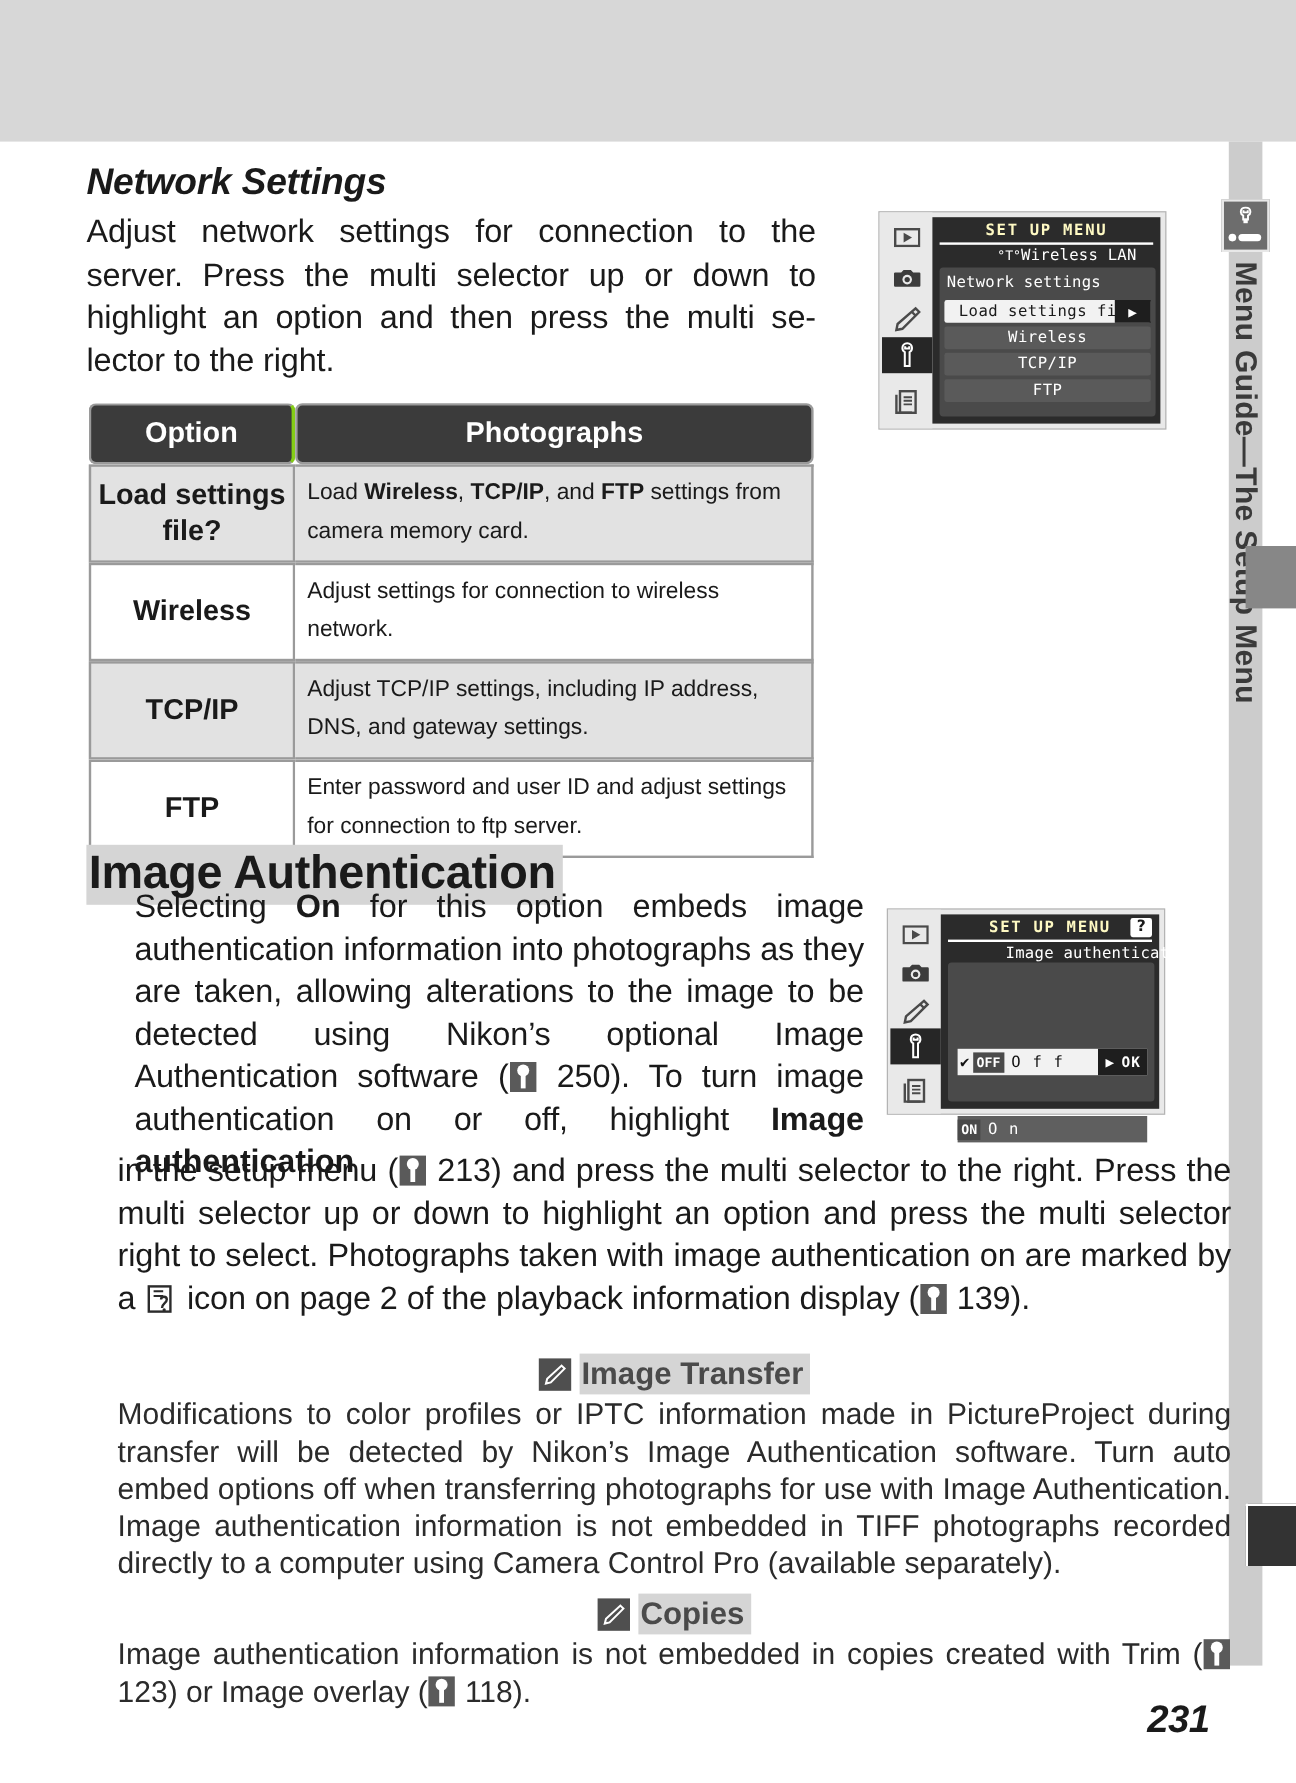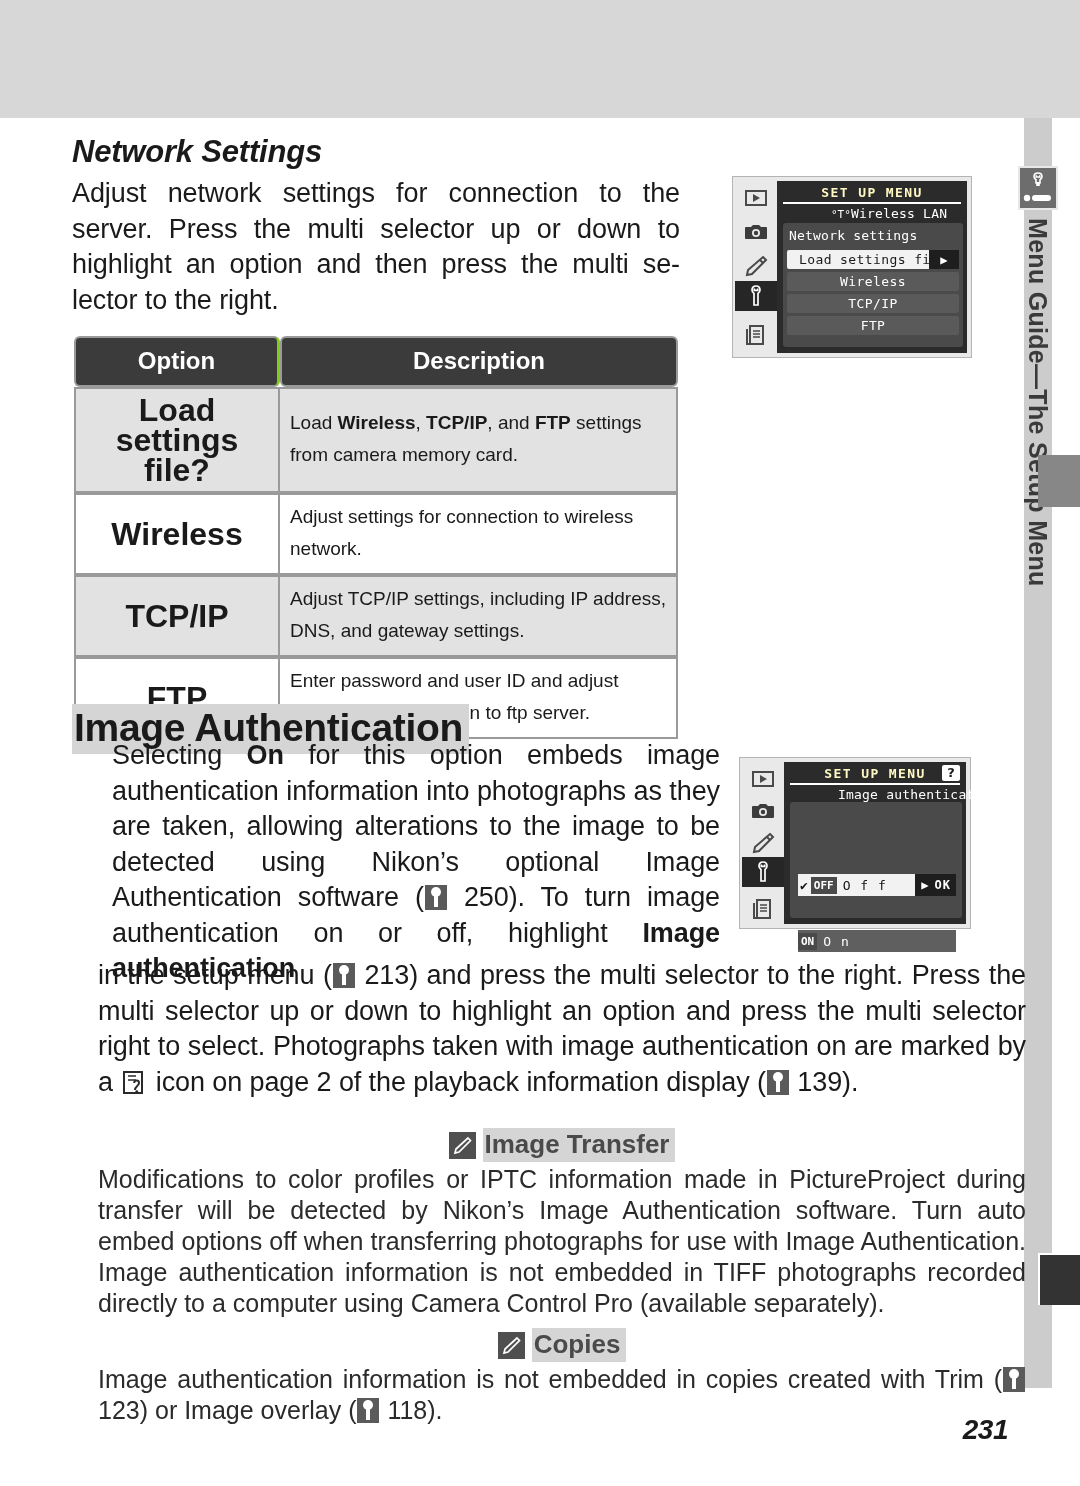--- a/index.html
+++ b/index.html
@@ -112,25 +112,25 @@
     font-size: 24px;
     font-weight: 700;
     text-align: center;
     padding: 9px 0 10px;
     border: 2px solid #9a9a9a;
     border-radius: 6px;
   }
   .opt-table .hdr-cell.left { border-right: 3px solid #84cc16; }
   .opt-table td.opt {
     width: 168px;
-    font-size: 32px;
+    font-size: 24px;
     font-weight: 700;
     text-align: center;
     vertical-align: middle;
-    padding: 6px 17px;
+    padding: 6px 0;
     border: 2px solid #9a9a9a;
     line-height: 30px;
   }
   .opt-table td.desc {
     font-size: 19px;
     line-height: 32px;
     padding: 6px 8px 8px 10px;
     vertical-align: middle;
     border: 2px solid #9a9a9a;
     border-left: none;
@@ -175,21 +175,21 @@
     font-size: 25px;
     line-height: 31px;
     text-align: justify;
     color: #2b2b2b;
     margin: 0;
   }
 
   .page-num {
     position: absolute;
     right: 72px; top: 1414px;
-    font-size: 28px;
+    font-size: 32px;
     font-style: italic;
     font-weight: 700;
     letter-spacing: -0.5px;
   }
 
   
   .pref {
     display: inline-block;
     width: 22px; height: 25px;
     background: #5a5a5a;
@@ -433,21 +433,21 @@
       <div class="lcd-row">TCP/IP</div>
       <div class="lcd-row">FTP</div>
     </div>
   </div>
 </div>
 
 <table class="opt-table">
   <tbody>
       <tr>
     <td class="hdr-cell left">Option</td>
-    <td class="hdr-cell">Description</td>
+    <td class="hdr-cell">Photographs</td>
   </tr>
   <tr class="shade">
     <td class="opt">Load settings file?</td>
     <td class="desc"><span>Load </span><b>Wireless</b><span>, </span><b>TCP/IP</b><span>, and </span><b>FTP</b><span> settings from camera memory card.</span></td>
   </tr>
   <tr class="plain">
     <td class="opt">Wireless</td>
     <td class="desc">Adjust settings for connection to wireless network.</td>
   </tr>
   <tr class="shade">

